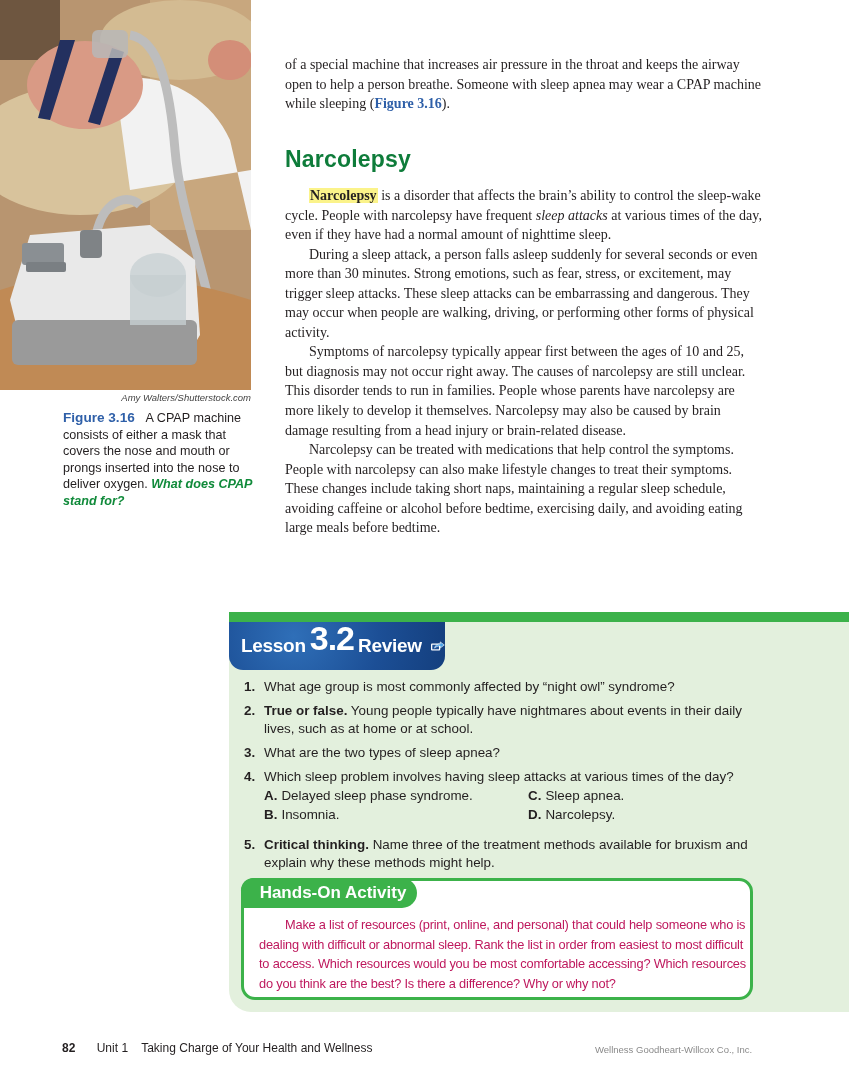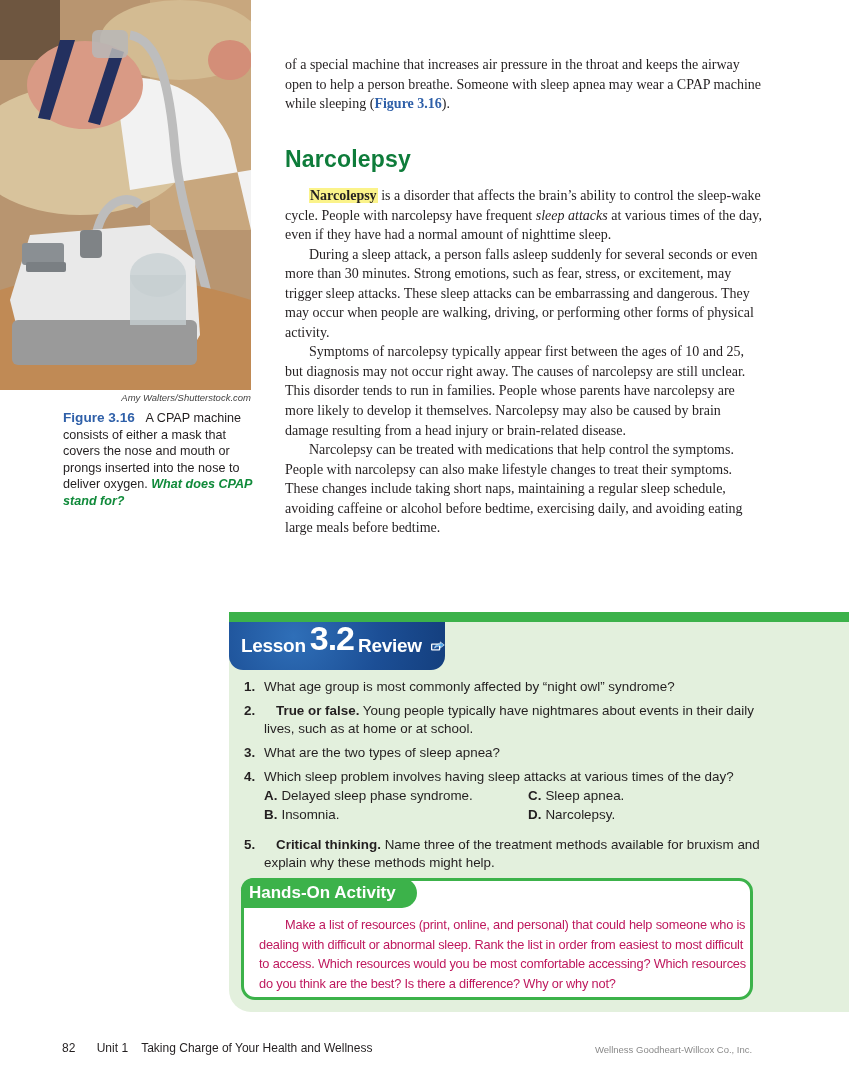--- a/index.html
+++ b/index.html
@@ -28,31 +28,31 @@
   .review-topbar { position: absolute; left: 0; top: 0; width: 620px; height: 10px; background: #3cb24a; }
   .badge { position: absolute; left: 0; top: 10px; width: 216px; height: 48px; background: radial-gradient(circle at 30% 30%, #2f6fb8 0%, #1c4f96 55%, #143f7e 100%); border-bottom-left-radius: 14px; border-bottom-right-radius: 14px; border-top-right-radius: 0; display: flex; align-items: center; padding-left: 12px; color: #fff; font-family: "Liberation Sans", sans-serif; font-weight: bold; }
   .badge .w1 { font-size: 19px; letter-spacing: -0.3px; }
   .badge .num { font-size: 34px; margin: 0 4px 16px 4px; letter-spacing: -1px; }
   .badge .w2 { font-size: 19px; letter-spacing: -0.3px; }
   .badge .icon { margin-left: 8px; width: 30px; height: 24px; }
 
   .questions { position: absolute; left: 15px; top: 66px; width: 520px; font-family: "Liberation Sans", sans-serif; font-size: 13.4px; line-height: 18px; color: #231f20; }
   .q-item { display: flex; margin-bottom: 6px; }
   .q-item .n { width: 20px; font-weight: bold; flex: none; }
-  .q-item .t b { font-weight: bold; margin-left: 12px; }
+  .q-item .t b { font-weight: bold; }
   .opts { display: grid; grid-template-columns: 264px 220px; margin-left: 20px; margin-top: -2px; margin-bottom: 12px; row-gap: 1px; }
   .opts span b { font-weight: bold; margin-right: 4px; }
 
   .activity { position: absolute; left: 12px; top: 266px; width: 512px; height: 122px; background: #ffffff; border: 3px solid #3cb24a; border-radius: 14px; }
-  .activity-tab { position: absolute; left: -3px; top: -3px; height: 30px; width: 176px; background: #3cb24a; border-top-left-radius: 13px; border-bottom-right-radius: 16px; border-top-right-radius: 16px; color: #fff; font-family: "Liberation Sans", sans-serif; font-weight: bold; font-size: 17px; line-height: 30px; padding-left: 8px; }
+  .activity-tab { position: absolute; left: -3px; top: -3px; height: 30px; width: 176px; background: #3cb24a; border-top-left-radius: 13px; border-bottom-right-radius: 16px; border-top-right-radius: 16px; color: #fff; font-family: "Liberation Sans", sans-serif; font-weight: bold; font-size: 17px; line-height: 30px; padding-left: 8px; text-align: center; }
   .activity-text { position: absolute; left: 15px; top: 34px; width: 492px; font-family: "Liberation Sans", sans-serif; font-size: 12.8px; line-height: 19.5px; letter-spacing: -0.2px; color: #be185d; text-indent: 26px; }
 
   
   .footer { position: absolute; left: 62px; top: 1041px; font-family: "Liberation Sans", sans-serif; font-size: 12px; color: #231f20; }
-  .footer .pn { font-weight: normal; margin-right: 18px; margin-top: 9px; }
+  .footer .pn { font-weight: bold; margin-right: 18px; margin-top: 9px; }
   .footer .unit { margin-right: 10px; }
   .copyright { position: absolute; left: 595px; top: 1044px; font-family: "Liberation Sans", sans-serif; font-size: 9.5px; color: #8a8a8a; }
 </style>
 </head>
 <body>
 
 <div class="photo" title="Man sleeping wearing a CPAP mask connected by tube to a CPAP machine">
   <svg width="251" height="390" viewBox="0 0 251 390">
     <rect width="251" height="390" fill="#b89570"></rect>
     <rect x="150" y="0" width="101" height="230" fill="#c8a77e"></rect>

